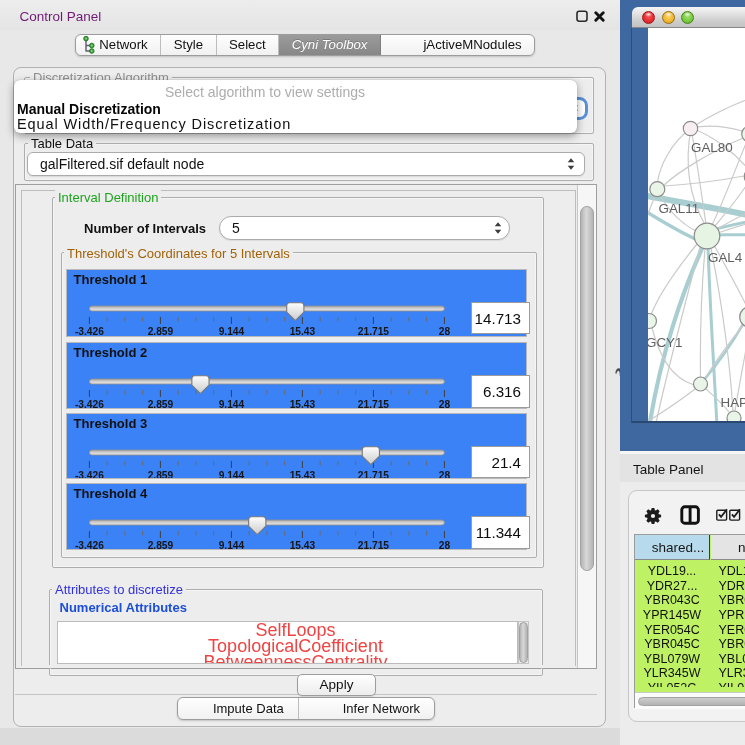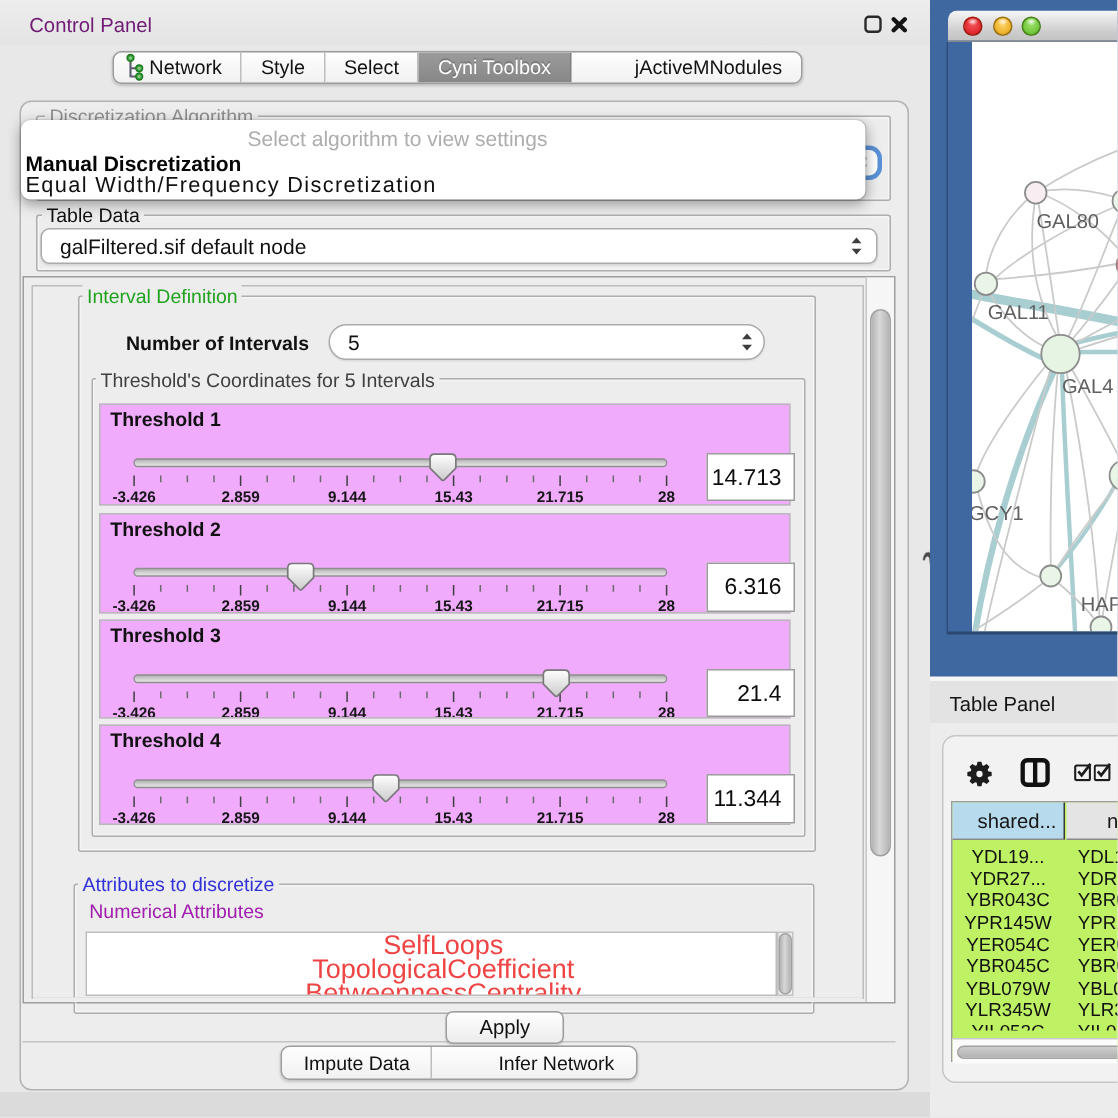--- a/index.html
+++ b/index.html
@@ -6,42 +6,42 @@
   body{font-family:"Liberation Sans","DejaVu Sans",sans-serif;}
   #screen{position:relative;width:745px;height:745px;background:#e8e8e8;overflow:hidden;will-change:transform;}
   .abs{position:absolute;}
   
   .cp-titlebar{left:0;top:0;width:620px;height:30px;background:linear-gradient(#ededed,#e4e4e4);}
   .cp-title{left:9.5px;top:8.5px;font-size:13.5px;color:#701a75;margin-left:10px;}
   
   .seg{display:flex;align-items:stretch;border:1px solid #9c9c9c;border-radius:6px;background:linear-gradient(#fefefe,#f1f1f1);box-shadow:0 1px 2px rgba(0,0,0,.18);overflow:hidden;}
   .seg .item{display:flex;align-items:center;gap:4px;padding:0 12.5px;font-size:13.2px;color:#111;border-right:1px solid #bdbdbd;white-space:nowrap;}
   .seg .item:last-child{border-right:none;margin-left:30px;}
-  .seg .item.sel{background:linear-gradient(#9b9b9b,#878787);color:#fff;border-right-color:#7e7e7e;text-shadow:0 -1px 0 rgba(0,0,0,.2);}
+  .seg .item.sel{background:linear-gradient(#9b9b9b,#878787);color:#fff;border-right-color:#7e7e7e;text-shadow:0 -1px 0 rgba(0,0,0,.2);font-style:italic;}
   #top-tabs{left:8px;top:33.5px;width:594px;display:flex;justify-content:center;}
   #bottom-tabs{left:15px;top:696.5px;width:582px;display:flex;justify-content:center;}
   #bottom-tabs .seg .item{font-size:13px;padding:0 14px;}
   #top-tabs .seg{height:20px;}
-  #bottom-tabs .seg{height:21px;}
+  #bottom-tabs .seg{height:21px;padding-left:21px;}
   
   .tab-panel{left:13px;top:67px;width:593px;height:660px;background:#ededed;border:1px solid #b2b2b2;border-radius:8px;box-sizing:border-box;}
   
   .group{border:1px solid #aeaeae;border-radius:2px;box-shadow:inset 0 0 0 1px rgba(255,255,255,.45);}
   .gtitle{font-size:13px;background:#ededed;padding:0 3px;white-space:nowrap;}
   
   .combo{background:#fff;border:1px solid #ababab;box-sizing:border-box;box-shadow:0 1px 1px rgba(0,0,0,.08);}
   .combo .txt{position:absolute;left:12px;top:50%;transform:translateY(-50%);font-size:14px;color:#111;white-space:nowrap;}
   .arrows{position:absolute;top:50%;transform:translateY(-50%);width:8px;height:13px;}
   
   #algo-popup{left:14px;top:80px;width:563px;height:53px;background:#fff;border-radius:6px;box-shadow:0 3px 9px rgba(0,0,0,.38),0 0 1px rgba(0,0,0,.3);}
   #popup-prompt{left:0;top:4px;width:502px;text-align:center;font-size:14px;color:#adadad;}
   #popup-item-0{left:2px;top:21px;width:559px;font-size:14px;font-weight:bold;color:#060606;padding-left:1px;}
   #popup-item-1{left:2px;top:35.5px;width:559px;font-size:14.5px;color:#101010;padding-left:1px;letter-spacing:0.9px;}
   
-  .thr-panel{left:66px;width:461px;background:#f0abfc;border:1px solid #b9b9b9;box-sizing:border-box;}
+  .thr-panel{left:66px;width:461px;background:#3b82f6;border:1px solid #b9b9b9;box-sizing:border-box;}
   .thr-label{position:absolute;left:6.5px;top:2px;font-size:13px;font-weight:bold;color:#111;}
   .thr-value{position:absolute;left:404px;top:32px;width:59px;height:32.5px;background:#fff;border:1px solid #9c9c9c;box-sizing:border-box;font-size:15.2px;color:#0d0d0d;text-align:right;line-height:31px;padding-right:8px;}
   
   .wlist{background:#fff;border:1px solid #bcbcbc;box-sizing:border-box;overflow:hidden;}
   .wlist .li{font-size:18px;color:#ef4444;padding-left:16px;height:16px;line-height:16px;white-space:nowrap;text-align:center;}
   
   .sb-thumb{background:linear-gradient(90deg,#b3b3b3,#d8d8d8 45%,#b3b3b3);border:1px solid #a2a2a2;border-radius:7px;box-sizing:border-box;}
   
   #apply-btn{left:297px;top:674px;width:79px;height:21.5px;border:1px solid #9d9d9d;border-radius:5px;background:linear-gradient(#fff,#ececec);box-shadow:0 1px 1px rgba(0,0,0,.12);font-size:13.5px;color:#111;text-align:center;line-height:20px;box-sizing:border-box;}
   
@@ -141,21 +141,21 @@
   <div class="abs" style="left:84px;top:221px;font-size:13px;font-weight:bold;color:#111;">Number of Intervals</div>
   <div class="abs combo" style="left:219px;top:215.5px;width:291px;height:24px;border-radius:12px;">
     <span class="txt">5</span>
     <svg class="arrows" style="right:7px" width="8" height="13" viewBox="0 0 8 13">
       <path d="M0.7 4.7 L4 0.8 L7.3 4.7 Z" fill="#3d3d3d"></path>
         <path d="M0.7 8.3 L4 12.2 L7.3 8.3 Z" fill="#3d3d3d"></path>
     </svg>
   </div>
 
   <div class="abs group" style="left:61px;top:252px;width:474px;height:304px;"></div>
-  <div class="abs gtitle" style="left:64px;top:246px;color:#404040;">Threshold's Coordinates for 5 Intervals</div>
+  <div class="abs gtitle" style="left:64px;top:246px;color:#a16207;">Threshold's Coordinates for 5 Intervals</div>
 
   <div id="thresholds-host">
       <div class="abs thr-panel" style="top: 268.5px; height: 68.5px;">
         <div class="thr-label">Threshold 1</div>
         <svg width="459" height="66.5" style="position: absolute; left: 0px; top: 0px;">
           <defs>
             <linearGradient id="tg0" x1="0" y1="0" x2="0" y2="1">
               <stop offset="0" stop-color="#ababab"></stop>
               <stop offset="0.5" stop-color="#cfcfcf"></stop>
               <stop offset="1" stop-color="#e9e9e9"></stop>
@@ -332,21 +332,21 @@
           <text x="306.4" y="64.6" text-anchor="middle" font-size="10.2" font-weight="bold" fill="#161616" font-family="Liberation Sans, sans-serif">21.715</text>
           <text x="377.4" y="64.6" text-anchor="middle" font-size="10.2" font-weight="bold" fill="#161616" font-family="Liberation Sans, sans-serif">28</text>
           <path transform="translate(190.24751479666517,41.1)" d="M -8.6 -5.4 Q -8.6 -8.4 -5.6 -8.4 L 5.6 -8.4 Q 8.6 -8.4 8.6 -5.4 L 8.6 1 L 1 8.6 Q 0 9.6 -1 8.6 L -8.6 1 Z" fill="url(#th3)" stroke="#787878" stroke-width="1.1"></path>
         </svg>
         <div class="thr-value">11.344</div>
       </div>
     </div>
 
   <div class="abs group" style="left:49px;top:588.5px;width:492px;height:85px;"></div>
   <div class="abs gtitle" style="left:52px;top:582px;color:#3131da;">Attributes to discretize</div>
-  <div class="abs" style="left:59.5px;top:600px;font-size:13px;font-weight:normal;color:#a21caf;">Numerical Attributes</div>
+  <div class="abs" style="left:59.5px;top:600px;font-size:13px;font-weight:bold;color:#1d4ed8;">Numerical Attributes</div>
   <div class="abs wlist" style="left:57px;top:621px;width:461px;height:42.5px;" id="attr-list">
       <div class="li">SelfLoops</div>
       <div class="li">TopologicalCoefficient</div>
       <div class="li">BetweennessCentrality</div>
     </div>
   <div class="abs" style="left:517.5px;top:621px;width:11.5px;height:42.5px;background:#ededed;border:1px solid #c4c4c4;box-sizing:border-box;"></div>
   <div class="abs sb-thumb" style="left:518.5px;top:622px;width:9.5px;height:40.5px;border-radius:4.5px;"></div>
 
   <div class="abs" style="left:22px;top:664.5px;width:553px;height:3.5px;background:#ededed;"></div>
 

